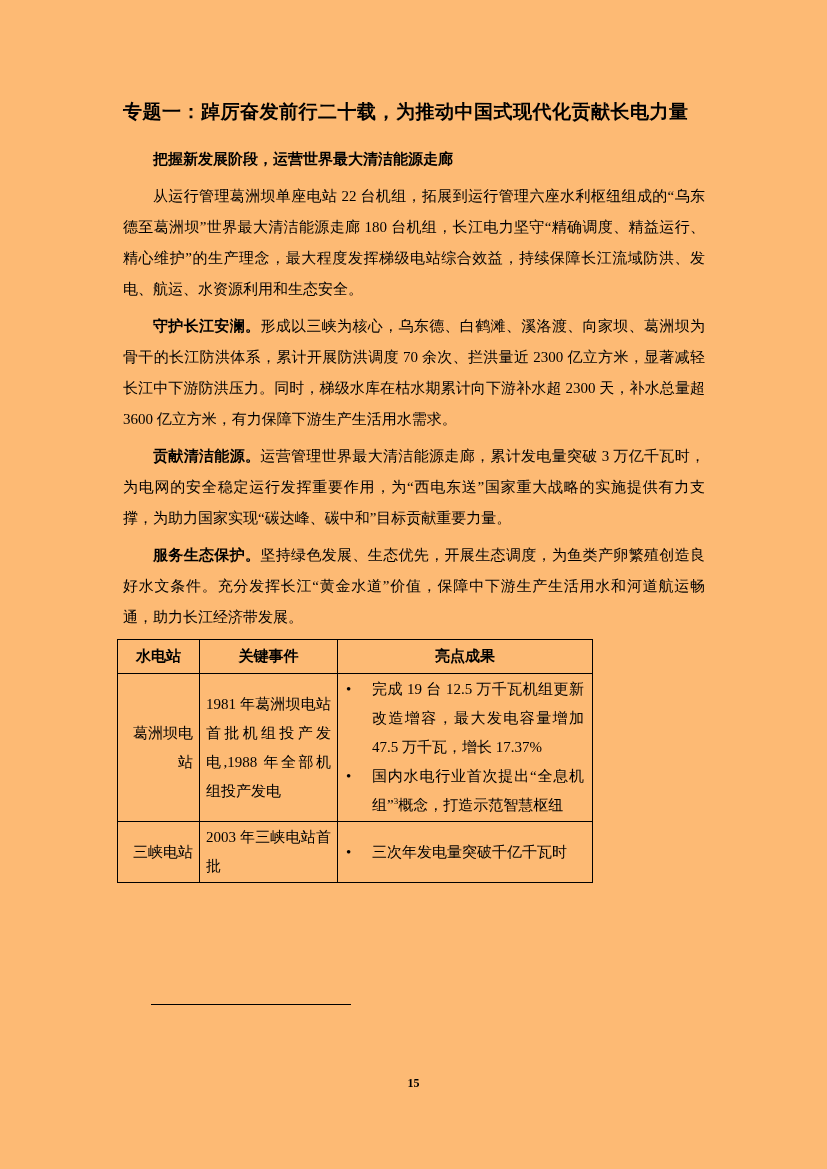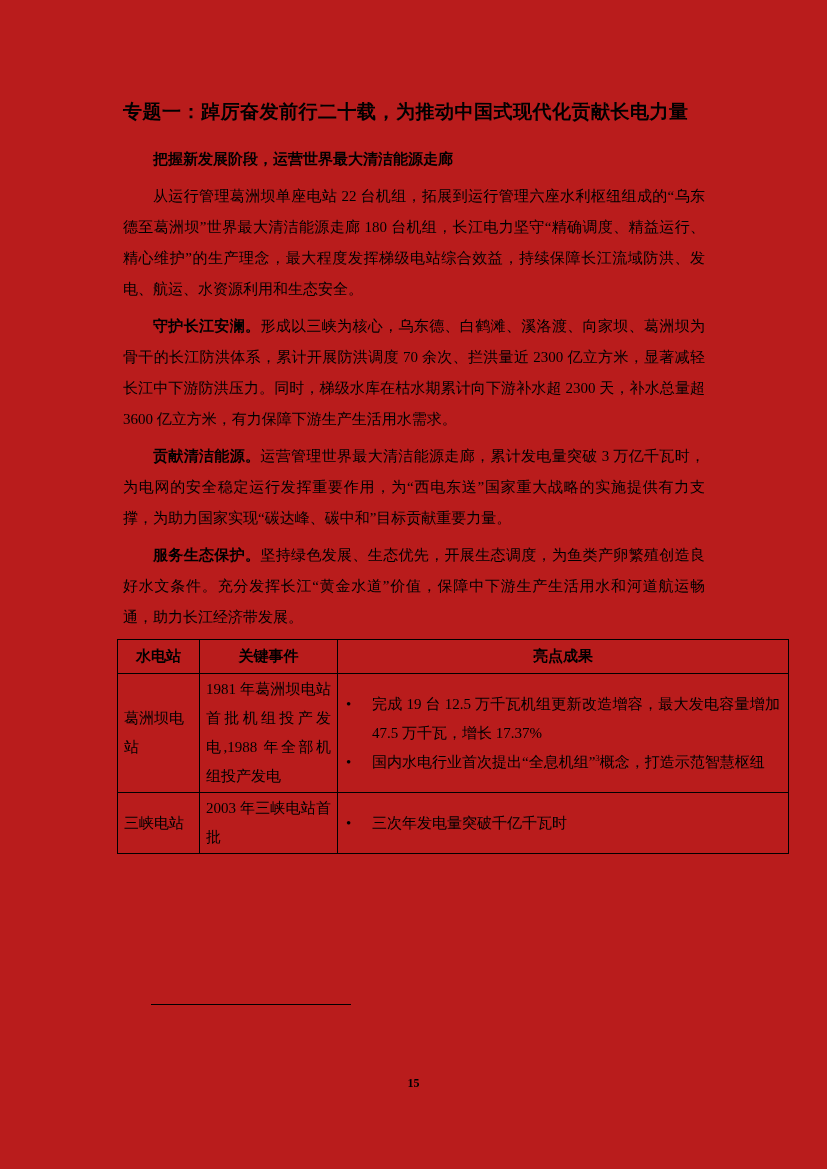--- a/index.html
+++ b/index.html
@@ -1,19 +1,19 @@
 <!DOCTYPE html>
 <html><head>
 <meta charset="utf-8">
 <style>
   html,body { margin:0; padding:0; background:#ffffff; }
   .page {
     position:relative;
     width:827px; height:1169px;
-    background:#b91c1c;
+    background:#fdba74;
     color:#000;
     font-family:"Liberation Serif","DejaVu Serif",serif;
     overflow:hidden;
   }
   .content {
     position:absolute;
     left:123px; top:97px;
     width:582px;
   }
   h1.doc-title {
@@ -36,38 +36,38 @@
     font-weight:bold;
     line-height:31px;
     text-indent:2em;
     margin:0 0 6px 0;
   }
   .lead { font-weight:bold; }
 
   table.station-table {
     border-collapse:collapse;
     table-layout:fixed;
-    width:672px;
+    width:476px;
     margin:3px 0 0 -6px;
     font-size:15px;
   }
   table.station-table col.c1 { width:82px; }
   table.station-table col.c2 { width:138px; }
   table.station-table th, table.station-table td {
     border:1px solid #000;
     padding:1px 6px;
     line-height:29px;
     vertical-align:middle;
   }
   table.station-table th {
     font-weight:bold;
     text-align:center;
     height:31px;
   }
-  td.cell-station { text-align:left; }
+  td.cell-station { text-align:right; }
   td.cell-event { text-align:justify; }
   td.cell-highlights { padding:1px 4px; }
   .hl-item { display:flex; }
   .hl-dot { flex:0 0 26px; text-align:left; padding-left:2px; }
   .hl-text { flex:1 1 auto; text-align:justify; padding-right:2px; }
   sup { font-size:9px; line-height:0; }
 
   .footnote-area {
     position:absolute;
     left:123px; top:1004px;

